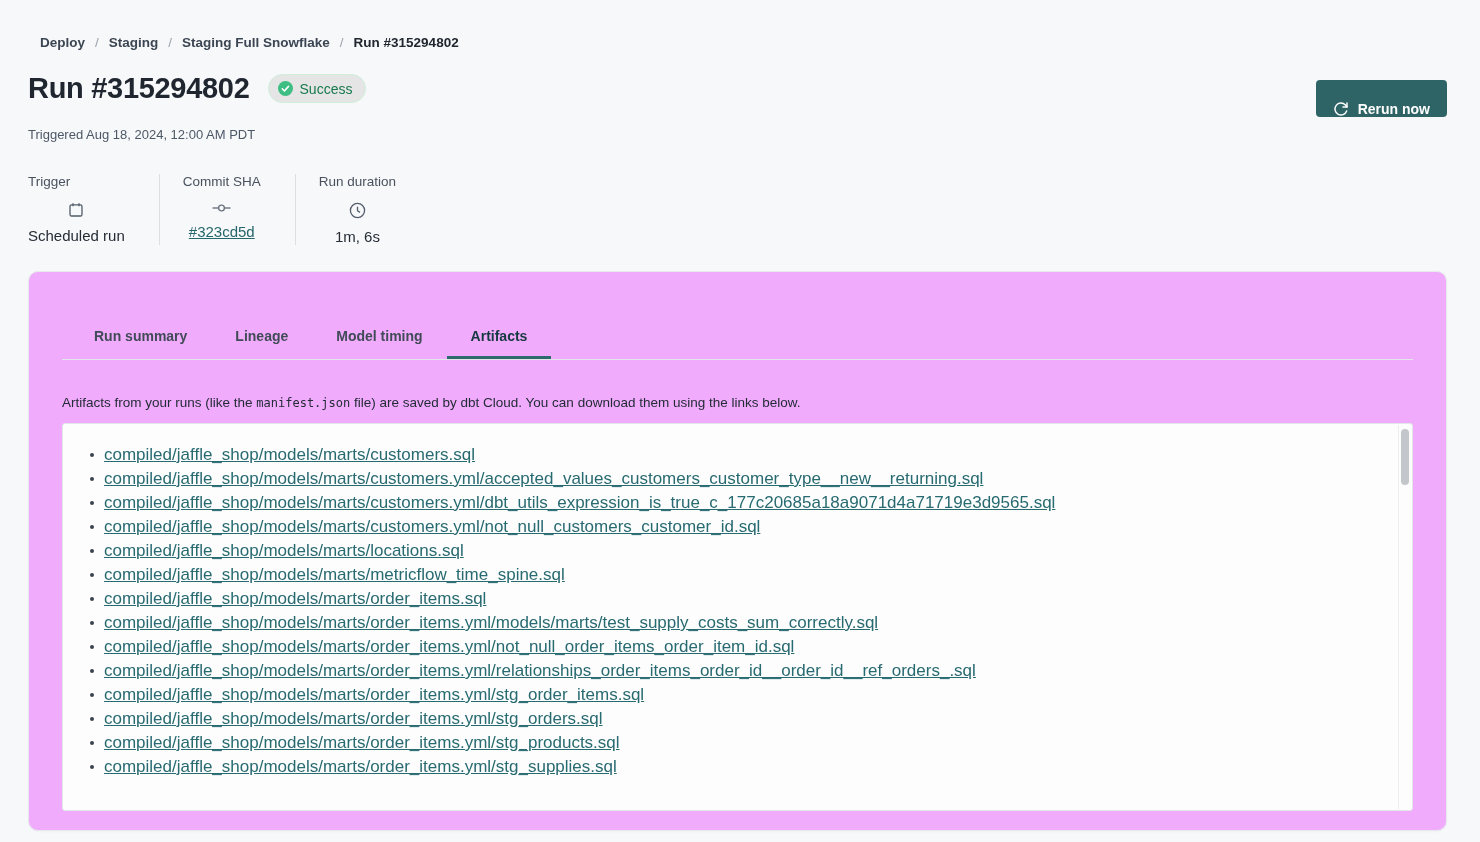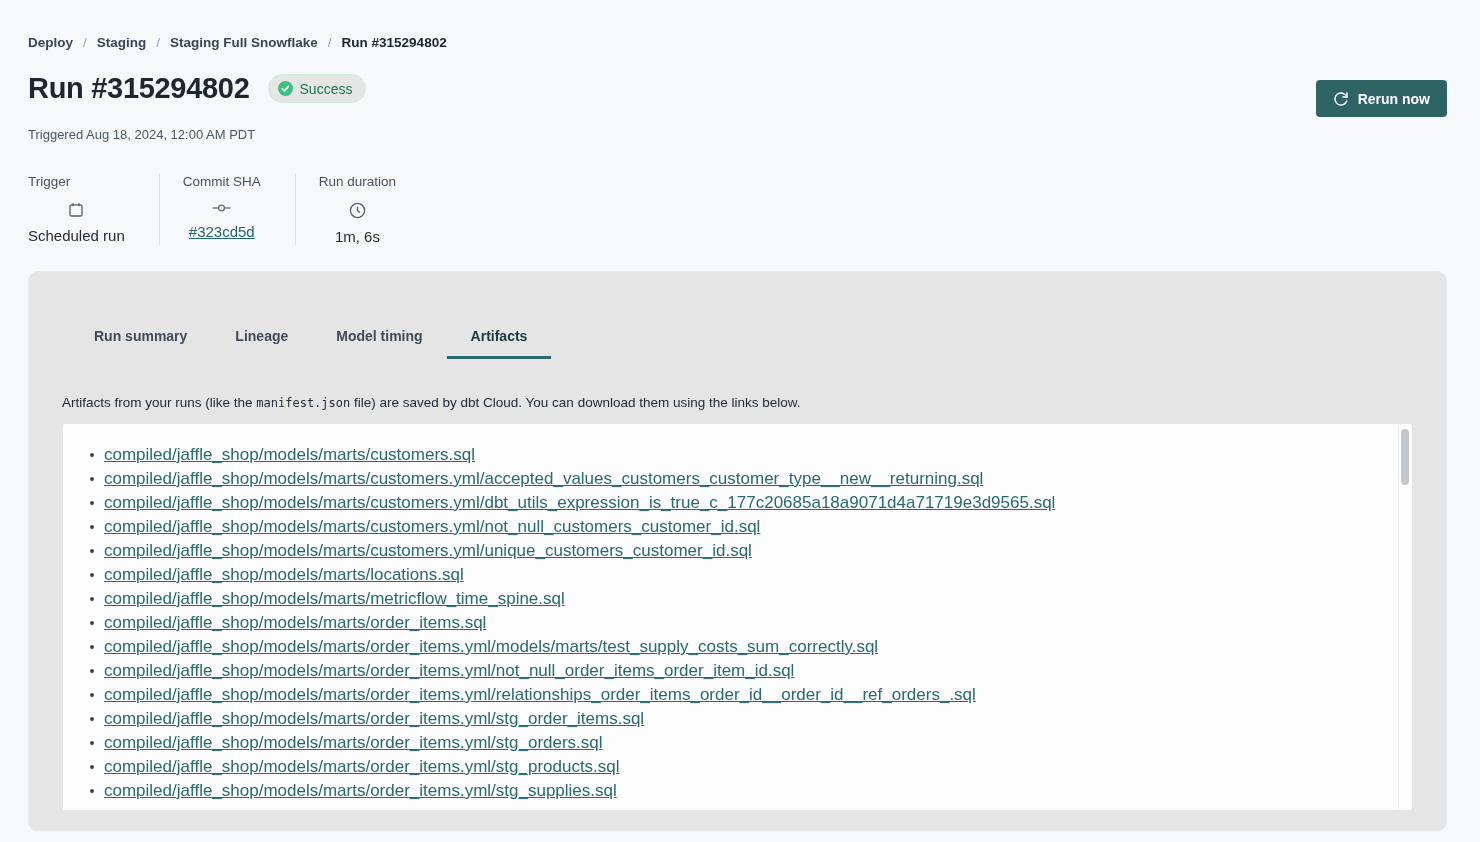--- a/index.html
+++ b/index.html
@@ -5,48 +5,48 @@
   * { margin:0; padding:0; box-sizing:border-box; }
   html,body { width:1480px; height:842px; overflow:hidden; }
   body {
     background:#f7f8fa;
     font-family:"Liberation Sans", sans-serif;
     color:#232b36;
   }
   .page { padding:0 33px 0 28px; }
 
   
-  .breadcrumb { margin-top:35px; font-size:13.5px; font-weight:600; color:#3c4653; display:flex; align-items:center; }
+  .breadcrumb { margin-top:35px; font-size:13.5px; font-weight:600; color:#3c4653; display:flex; align-items:center;margin-left:12px; }
   .breadcrumb .sep { color:#9aa3ad; margin:0 10px; font-weight:400; }
   .breadcrumb .crumb { cursor:pointer; }
   .breadcrumb .crumb.current { color:#20272f; font-weight:700; cursor:default; }
 
   
   .header-row { margin-top:22px; display:flex; align-items:flex-start; justify-content:space-between; }
   .title-wrap { display:flex; align-items:center; gap:18px; }
   .page-title { font-size:29px; font-weight:700; color:#1f2630; letter-spacing:-0.3px; }
   .status-badge { display:flex; align-items:center; gap:7px; background:#e5e5e5; border:1px solid #cfeeda;
     border-radius:15px; height:29px; padding:0 13px 0 9px; font-size:14px; color:#18794e; }
-  .rerun-btn { margin-top:8px; display:flex; align-items:center; gap:9px; background:#2f6466; color:#ffffff;
+  .rerun-btn { margin-top:8px; display:flex; align-items:flex-end; gap:9px; background:#2f6466; color:#ffffff;
     border:none; border-radius:4px; height:37px; padding:0 17px; font-size:14px; font-weight:600;
     font-family:"Liberation Sans", sans-serif; cursor:pointer; }
   .triggered { margin-top:10px; font-size:13px; color:#4d5866; }
 
   
   .meta-row { margin-top:32px; display:flex; }
   .meta-item { padding-right:34px; }
   .meta-item + .meta-item { padding-left:23px; }
   .meta-item.divided { border-right:1px solid #dcdfe4; }
   .meta-label { font-size:13.5px; color:#49525e; }
   .meta-value { margin-top:13px; display:flex; align-items:center; gap:9px; font-size:15px; color:#252c35;flex-direction:column; }
   .commit-link { color:#25666b; text-decoration:underline; cursor:pointer; }
   .icon { display:inline-flex; align-items:center; }
 
   
-  .card { margin-top:26px; height:560px; background:#e5e5e5; border:1px solid #e7e9ec; border-radius:10px;
+  .card { margin-top:26px; height:560px; background:#f0abfc; border:1px solid #e7e9ec; border-radius:10px;
     padding:0 33px; box-shadow:0 1px 2px rgba(16,24,40,0.03); }
   .tabs-row { margin-top:43px; display:flex; border-bottom:1px solid #e3e6e9; padding-left:8px; }
   .tab { height:44px; line-height:42px; padding:0 24px; font-size:14px; font-weight:600; color:#414b57; cursor:pointer; }
   .tab.active { color:#15393f; font-weight:700; box-shadow:inset 0 -3px 0 #2e6a6d; }
 
   .artifacts-desc { margin-top:35px; font-size:13.5px; color:#232b36; }
   .artifacts-desc code { font-family:"DejaVu Sans Mono", monospace; font-size:12px; }
 
   .listbox { position:relative; margin-top:13px; height:388px; border:1px solid #e3e6e9; border-radius:3px;
     background:#fdfdfe; overflow:hidden; }
@@ -163,23 +163,20 @@
   </li>
 
   <li>
     <a class="file-link">compiled/jaffle_shop/models/marts/customers.yml/dbt_utils_expression_is_true_c_177c20685a18a9071d4a71719e3d9565.sql</a>
   </li>
 
   <li>
     <a class="file-link">compiled/jaffle_shop/models/marts/customers.yml/not_null_customers_customer_id.sql</a>
   </li>
 
-  <li>
-    <a class="file-link">compiled/jaffle_shop/models/marts/customers.yml/unique_customers_customer_id.sql</a>
-  </li>
 
   <li>
     <a class="file-link">compiled/jaffle_shop/models/marts/locations.sql</a>
   </li>
 
   <li>
     <a class="file-link">compiled/jaffle_shop/models/marts/metricflow_time_spine.sql</a>
   </li>
 
   <li>

